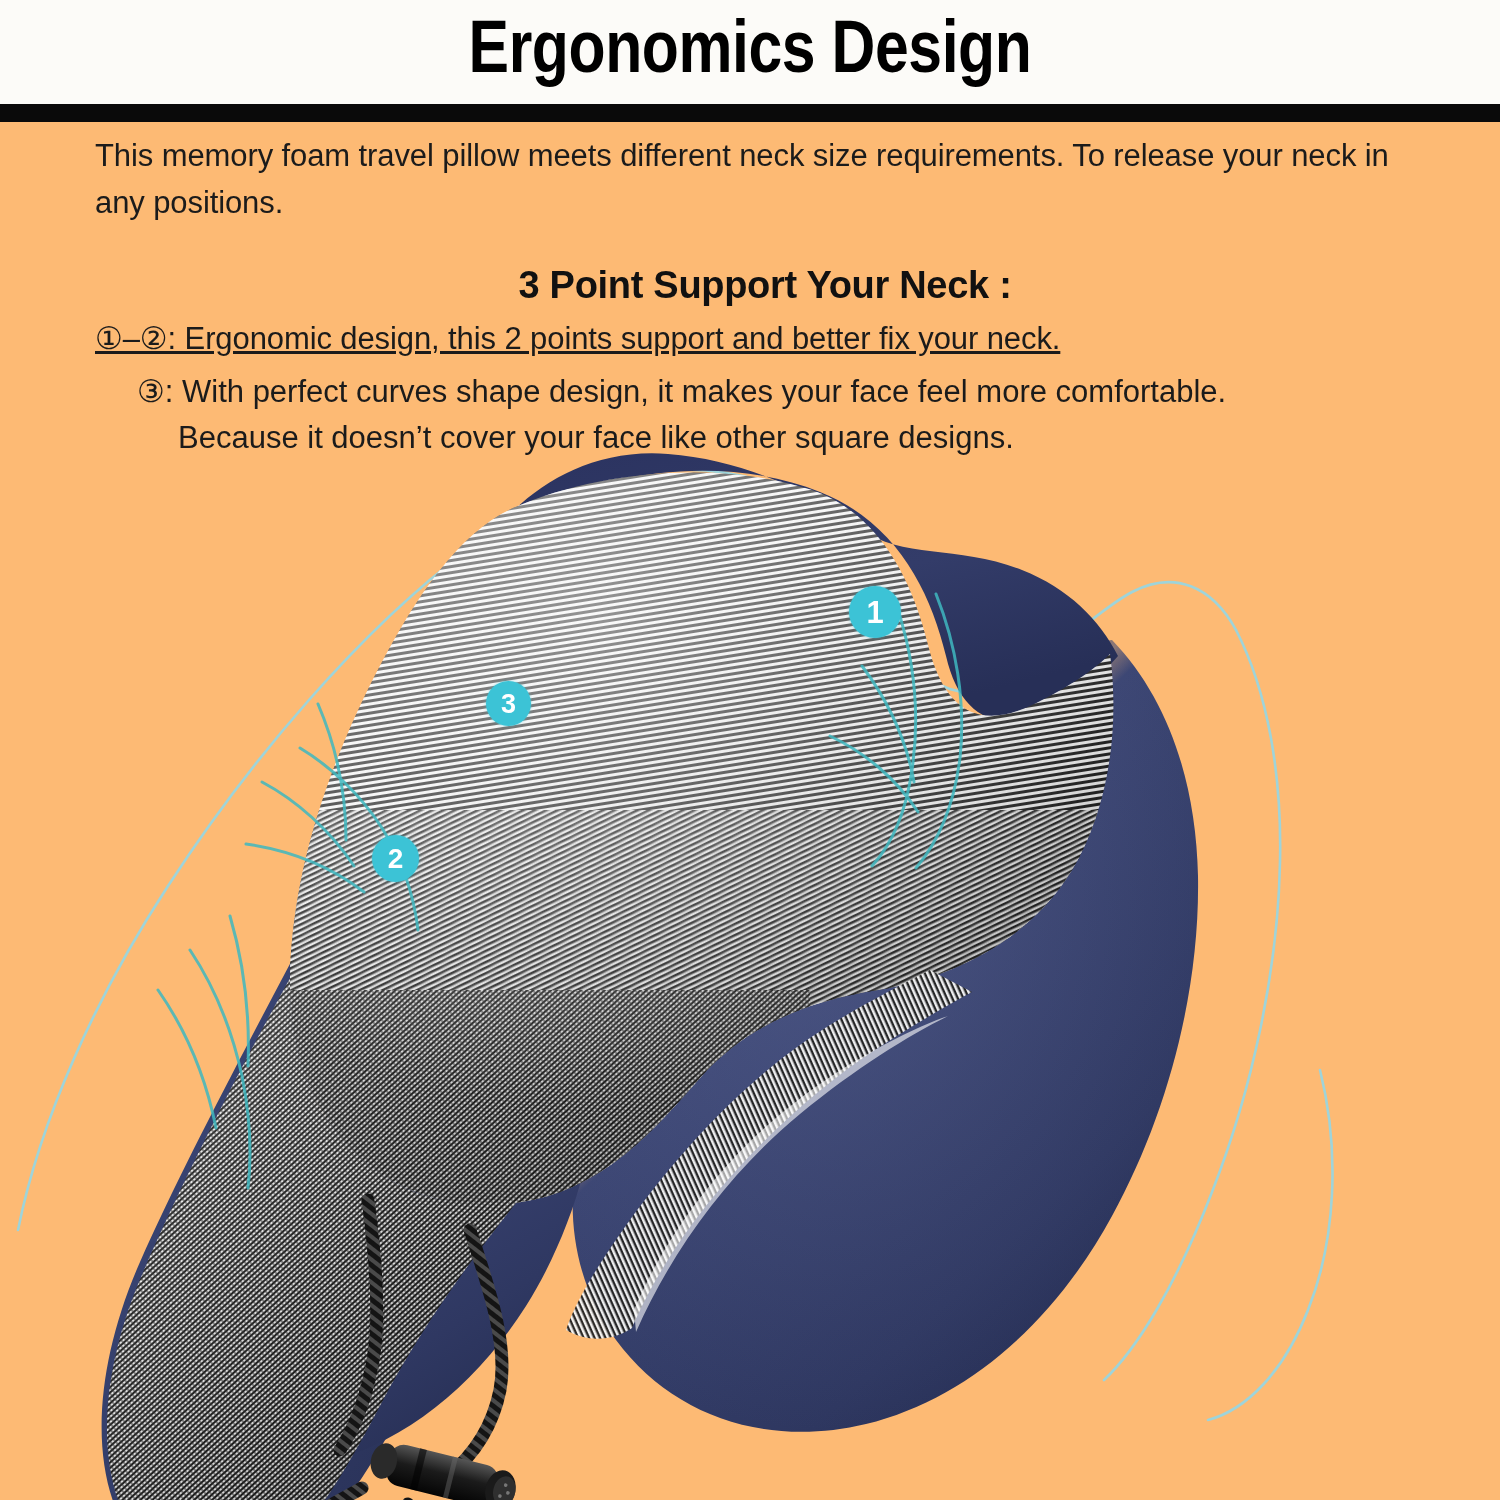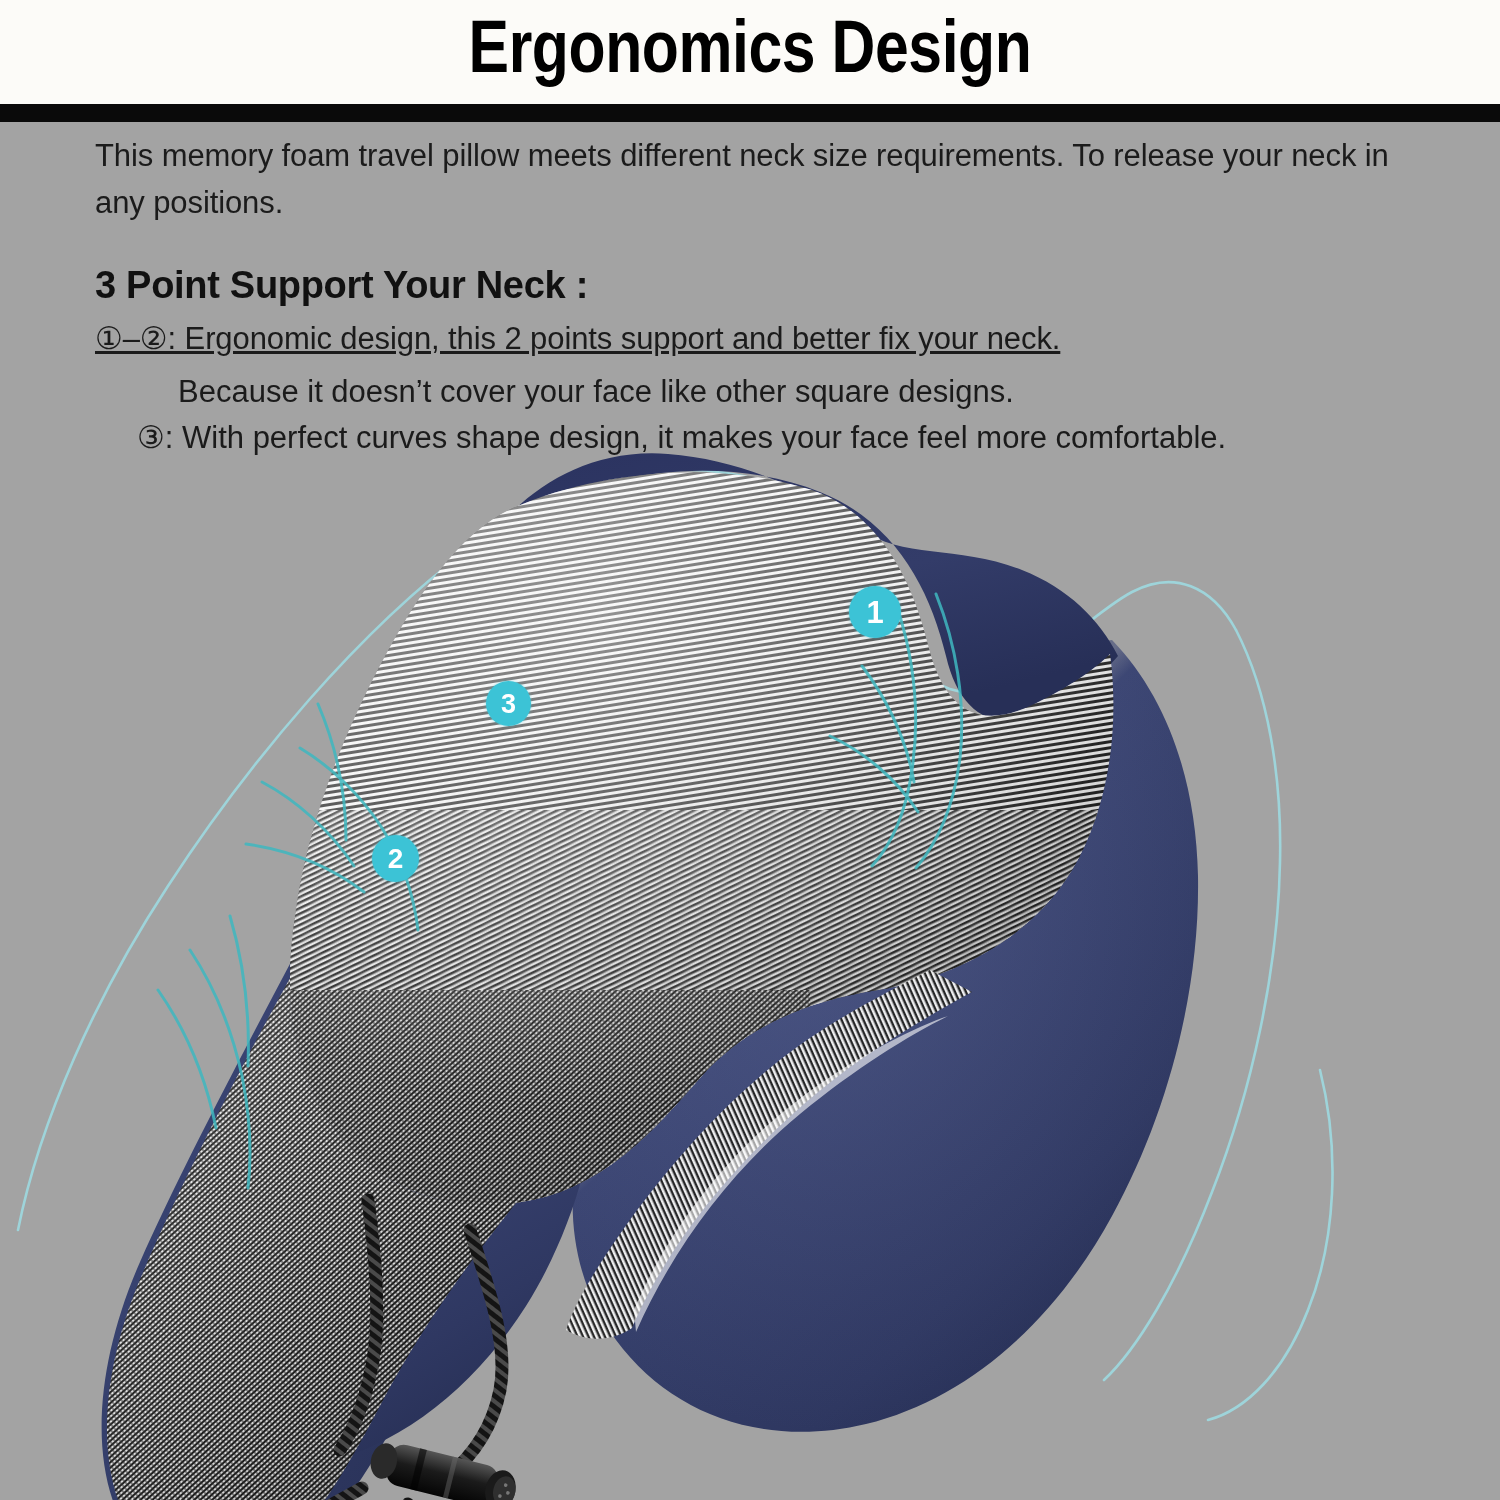--- a/index.html
+++ b/index.html
@@ -4,21 +4,21 @@
 <style>
   html, body {
     margin: 0;
     padding: 0;
     background: #ffffff;
   }
   #page {
     position: relative;
     width: 1500px;
     height: 1500px;
-    background: #a3a3a3;
+    background: #fdba74;
     overflow: hidden;
     font-family: "Liberation Sans", sans-serif;
   }
   
   #header-band {
     position: absolute;
     left: 0; top: 0;
     width: 1500px;
     height: 104px;
     background: #fcfbf8;
@@ -61,20 +61,21 @@
   #intro-paragraph {
     width: 1330px;
   }
   #support-heading {
     margin-top: 36px;
     font-size: 38px;
     font-weight: bold;
     line-height: 46px;
     color: #111111;
     letter-spacing: -0.3px;
+    text-align: center;
   }
   #point-12-line {
     margin-top: 9px;
     font-size: 31px;
     line-height: 44px;
     color: #1b1b1b;
     text-decoration: underline;
   }
   #point-3-block {
     margin-top: 8px;
@@ -137,22 +138,22 @@
   <div id="title-rule"></div>
 
   <div id="copy">
     <div class="para" id="intro-paragraph">This memory foam travel pillow meets different neck size requirements. To release your neck in any positions.</div>
 
     <div id="support-heading">3 Point Support Your Neck :</div>
 
     <div class="para" id="point-12-line">①–②: Ergonomic design, this 2 points support and better fix your neck.</div>
 
     <div id="point-3-block">
+      <div>③: With perfect curves shape design, it makes your face feel more comfortable.</div>
       <div id="point-3-line2">Because it doesn’t cover your face like other square designs.</div>
-      <div>③: With perfect curves shape design, it makes your face feel more comfortable.</div>
     </div>
   </div>
 
   <div id="pillow-figure">
     <svg id="pillow-svg" width="1500" height="1070" viewBox="0 0 1500 1070" xmlns="http://www.w3.org/2000/svg">
       <defs>
 
         <linearGradient id="navyRight" x1="0.15" y1="0" x2="0.9" y2="1">
           <stop offset="0%" stop-color="#404b7c"></stop>
           <stop offset="35%" stop-color="#39437090"></stop>

